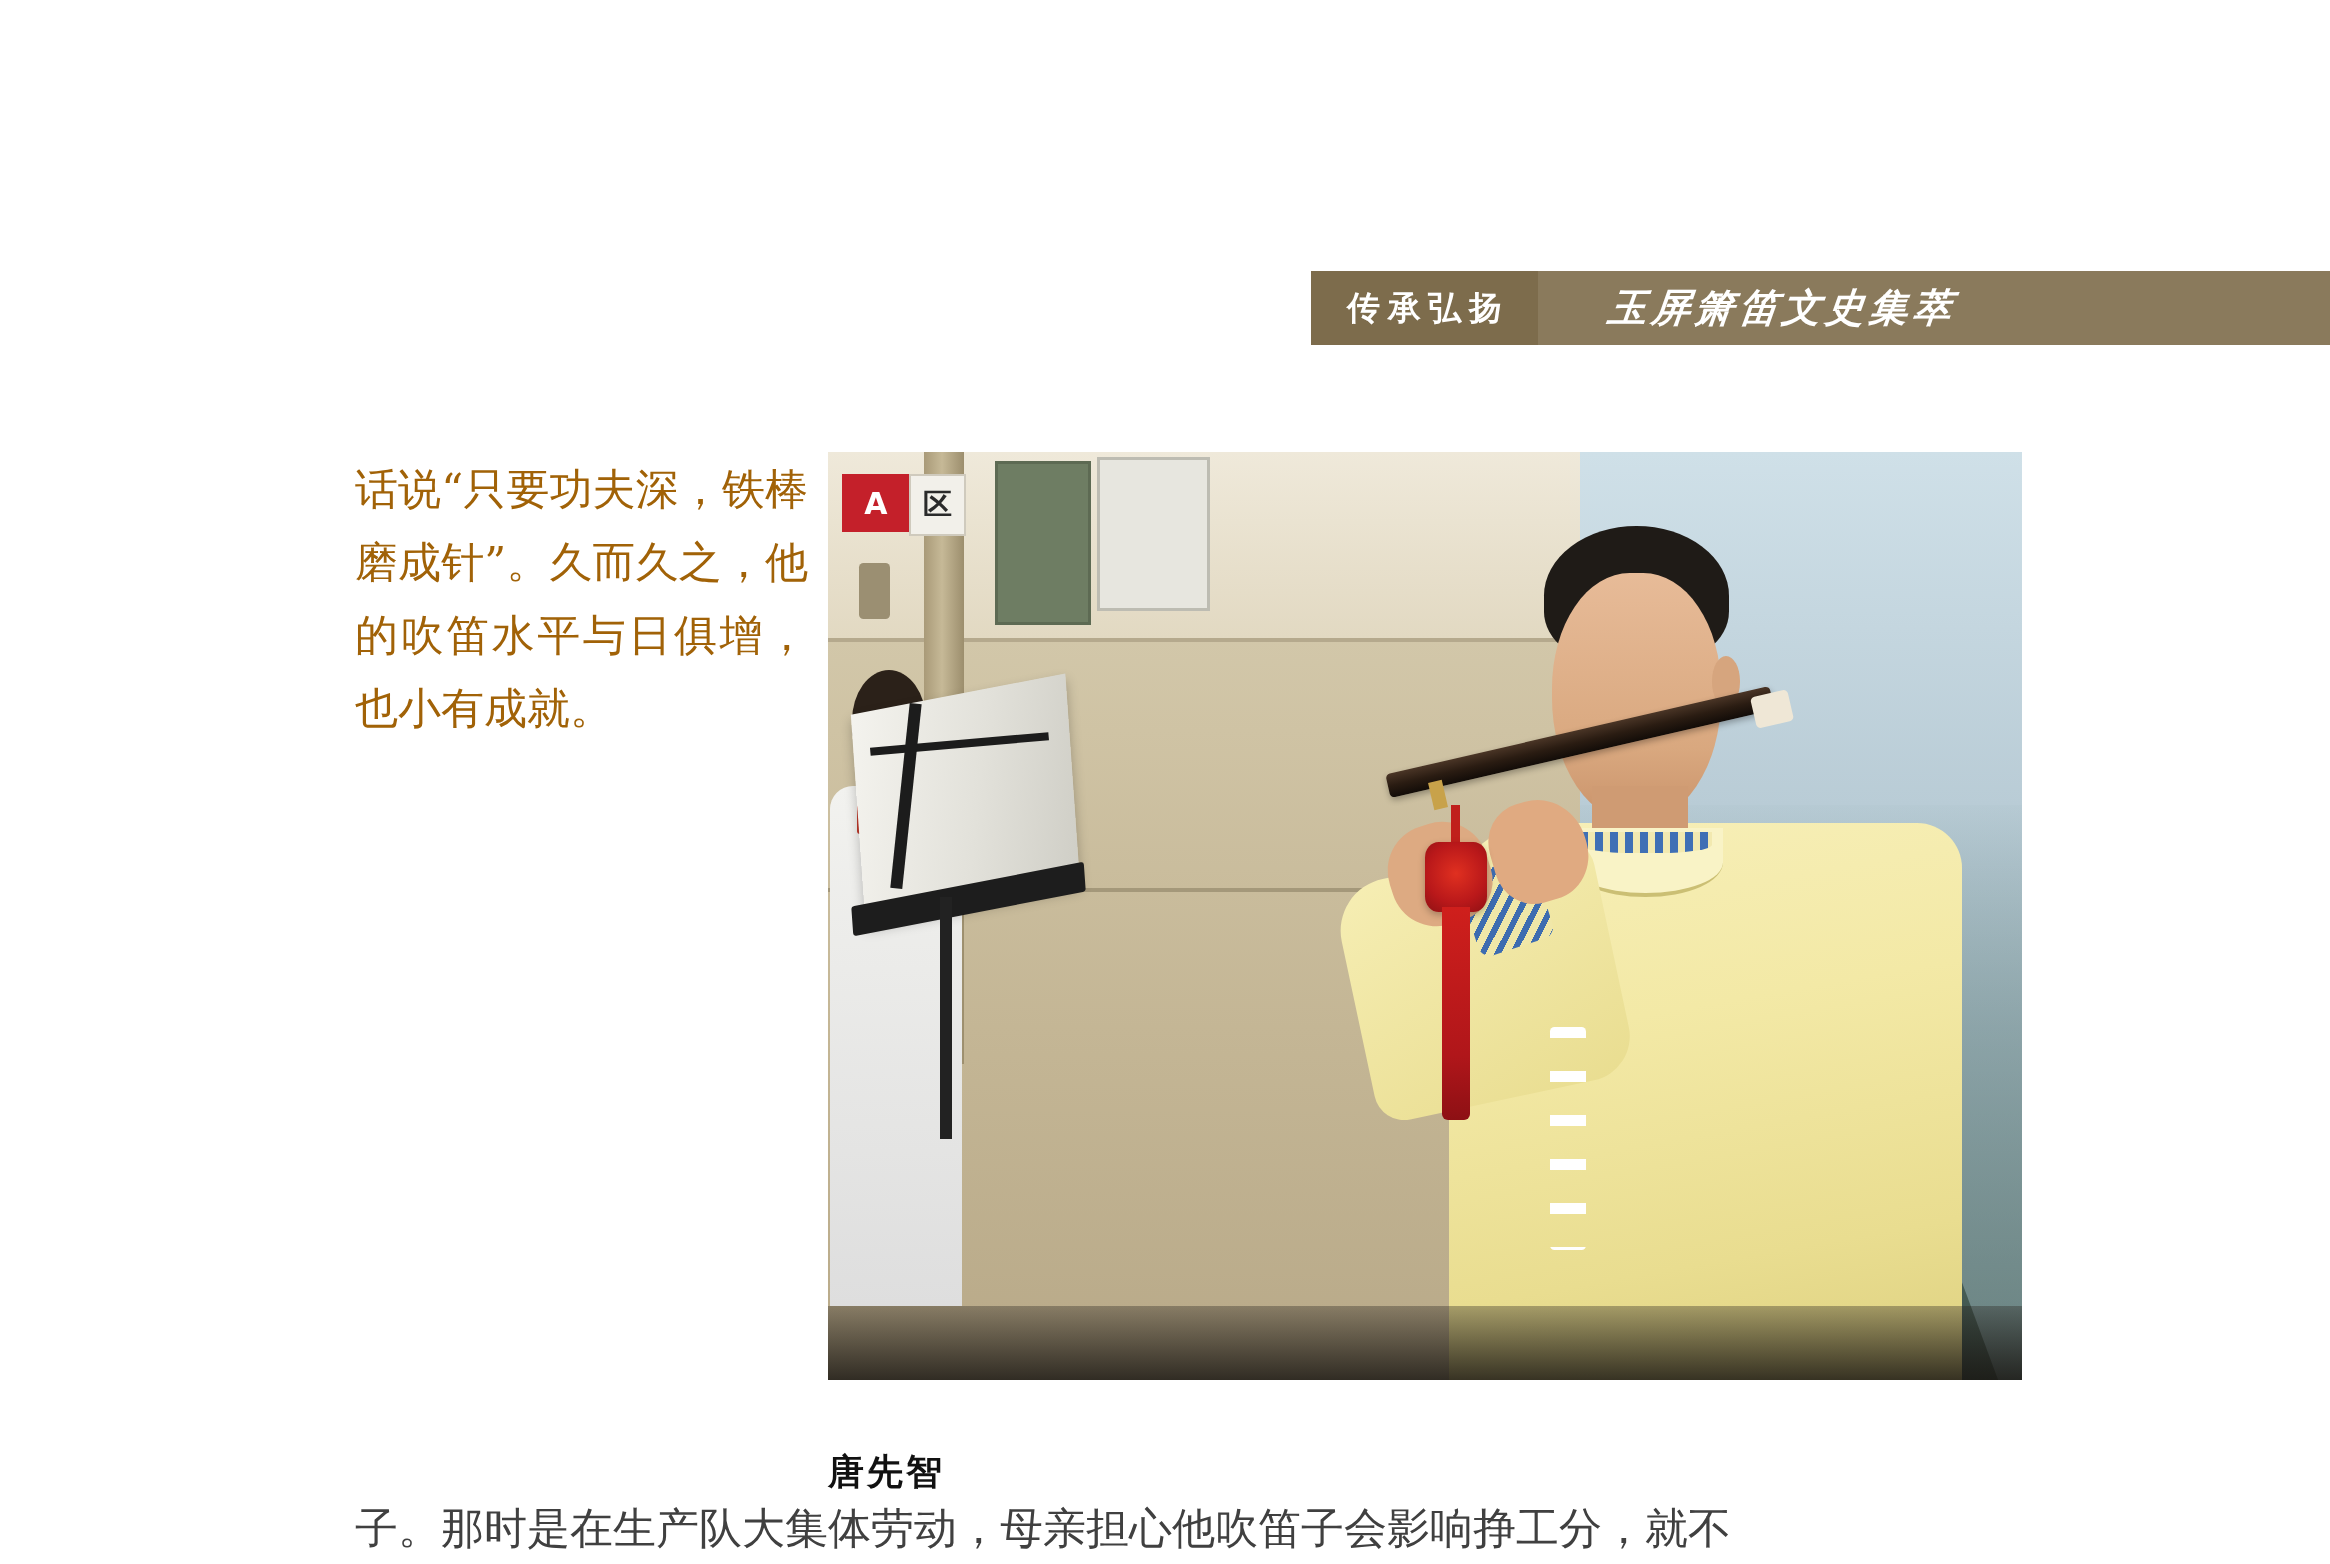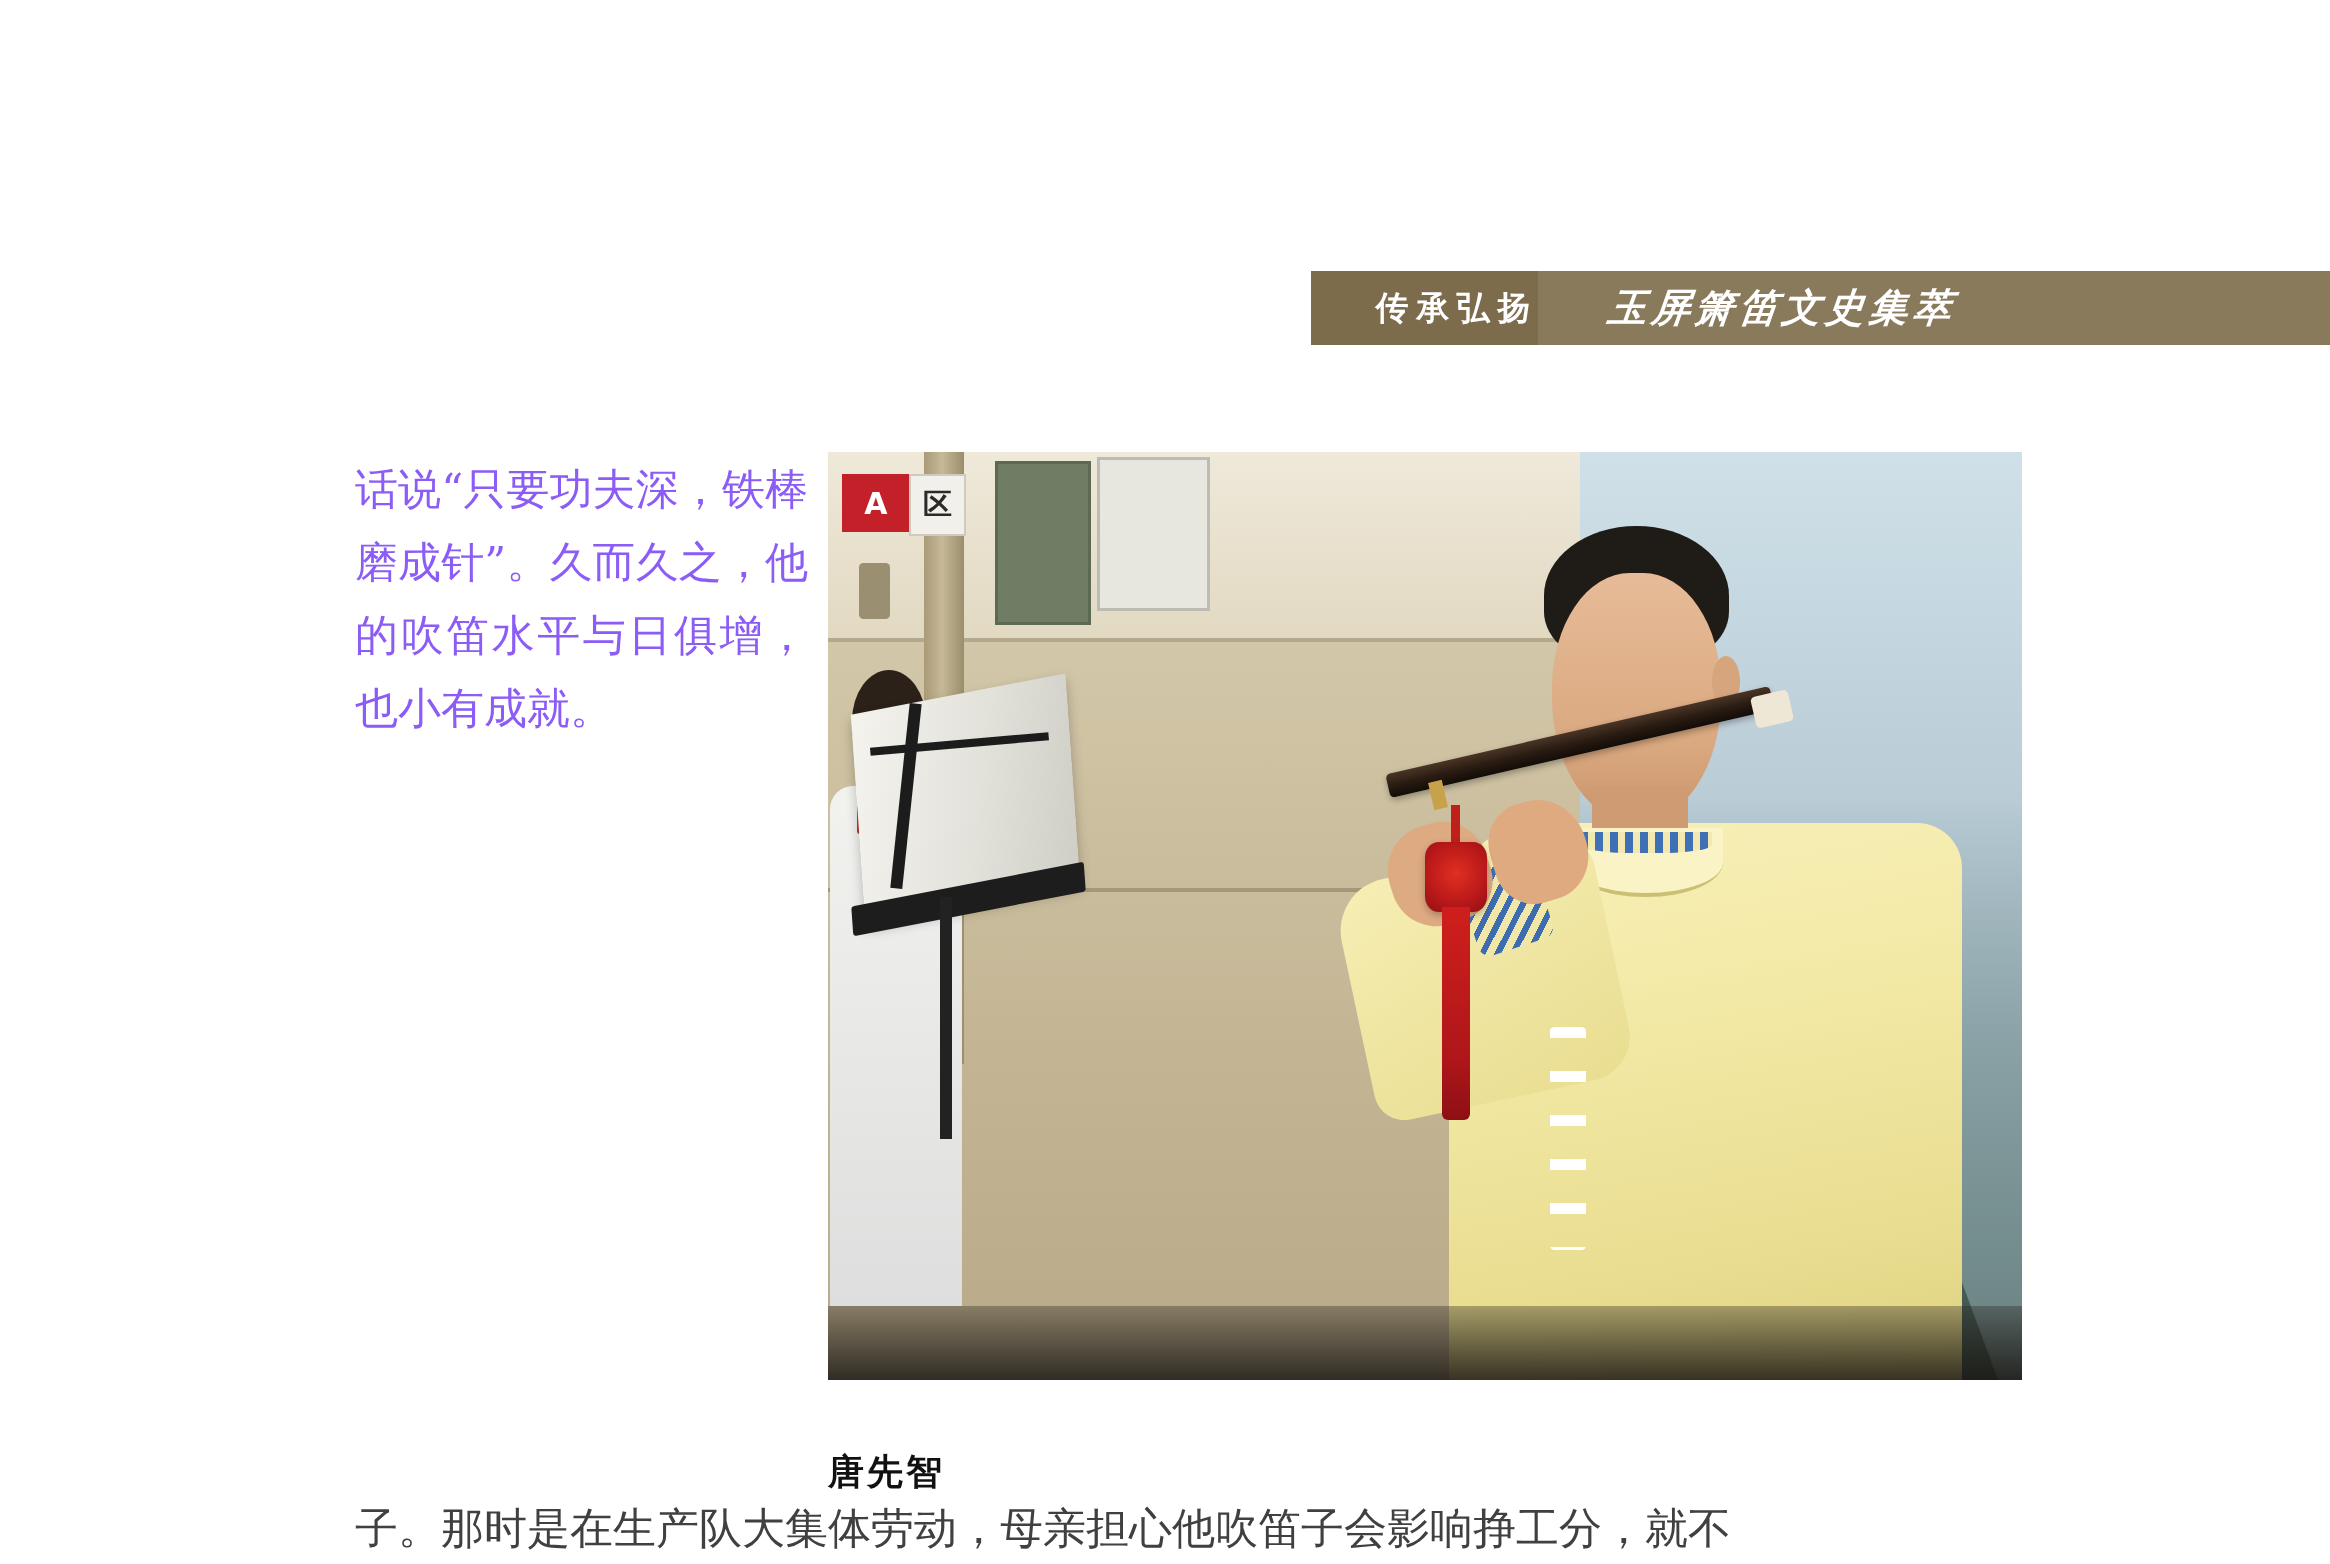--- a/index.html
+++ b/index.html
@@ -28,21 +28,21 @@
     background: #8a7a5c;
     display: flex;
     align-items: center;
   }
   .header-left-block {
     width: 227px;
     height: 74px;
     background: #7d6c4c;
     display: flex;
     align-items: center;
-    justify-content: flex-end;
+    justify-content: center;
   }
   .header-left-text {
     color: #ffffff;
     font-family: "DejaVu Serif", serif;
     font-size: 33px;
     font-weight: bold;
     letter-spacing: 7.6px;
     text-indent: 7.6px;
   }
   .header-right-text {
@@ -61,21 +61,21 @@
   .text-column {
     position: absolute;
     left: 355px;
     top: 453px;
     width: 453px;
   }
   .para {
     font-family: "DejaVu Serif", serif;
     font-size: 43px;
     line-height: 73px;
-    color: #8b5cf6;
+    color: #a16207;
     text-align: justify;
     text-justify: inter-character;
     margin: 0;
   }
   .para.indent {
     text-indent: 86px;
   }
   .para + .para {
     margin-top: 0px;
   }

